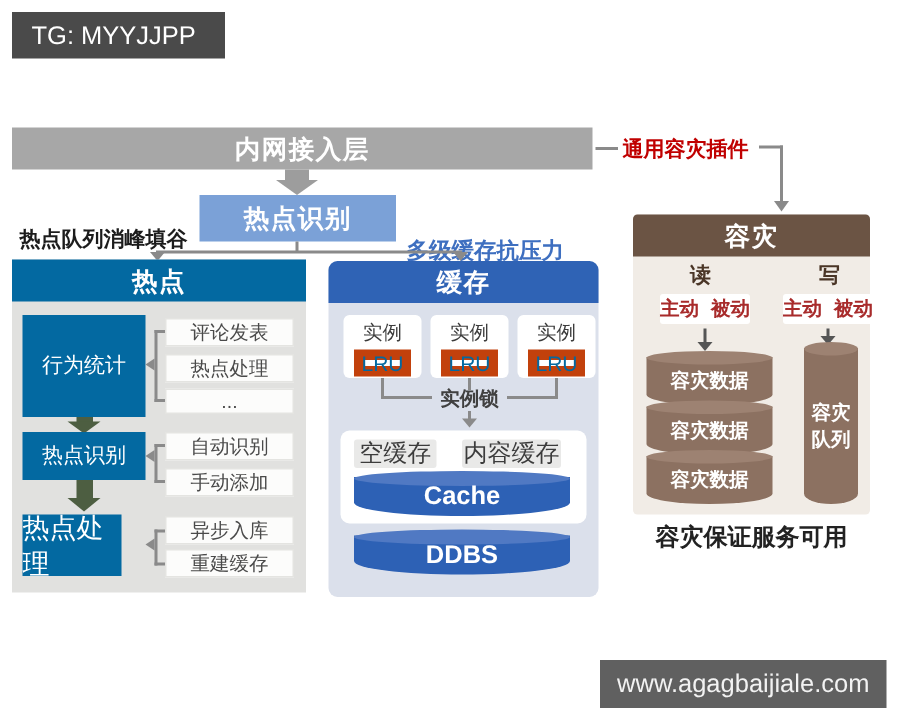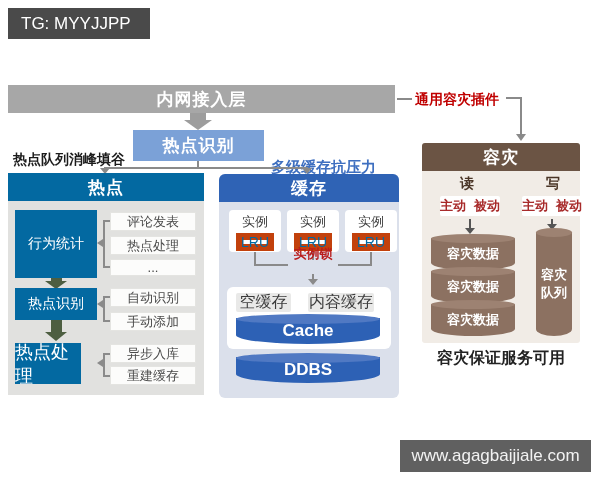--- a/index.html
+++ b/index.html
@@ -137,21 +137,21 @@
   <div class="abs cbox card" style="left:345px;top:210px;width:52px;height:42px;">
     <div class="lbl">实例</div>
     <div class="cbox lru">LRU</div>
   </div>
 
   <div class="abs line" style="left:254px;top:252px;width:2px;height:14px;"></div>
   <div class="abs line" style="left:312px;top:252px;width:2px;height:8px;"></div>
   <div class="abs line" style="left:370px;top:252px;width:2px;height:14px;"></div>
   <div class="abs line" style="left:254px;top:264px;width:34px;height:2px;"></div>
   <div class="abs line" style="left:338px;top:264px;width:34px;height:2px;"></div>
-  <div class="abs cbox" style="left:288px;top:246px;width:50px;height:15px;color:#b91c1c;font-weight:bold;font-size:13px;">实例锁</div>
+  <div class="abs cbox" style="left:288px;top:258px;width:50px;height:15px;color:#404040;font-weight:bold;font-size:13px;">实例锁</div>
   <div class="abs line" style="left:312px;top:274px;width:2px;height:6px;"></div>
   <div class="abs tri" style="left:308px;top:279px;border-left:5px solid transparent;border-right:5px solid transparent;border-top:6px solid #8a8a8a;"></div>
 
   <div class="abs subpanel" style="left:227px;top:287px;width:164px;height:62px;"></div>
   <div class="abs cbox graybox" style="left:236px;top:293px;width:55px;height:19px;">空缓存</div>
   <div class="abs cbox graybox" style="left:308px;top:293px;width:66px;height:19px;">内容缓存</div>
 
   <div class="abs cbox cyl cyl-blue" style="left:236px;top:318px;width:144px;height:26px;justify-content:center;">
     <span>Cache</span>
   </div>

